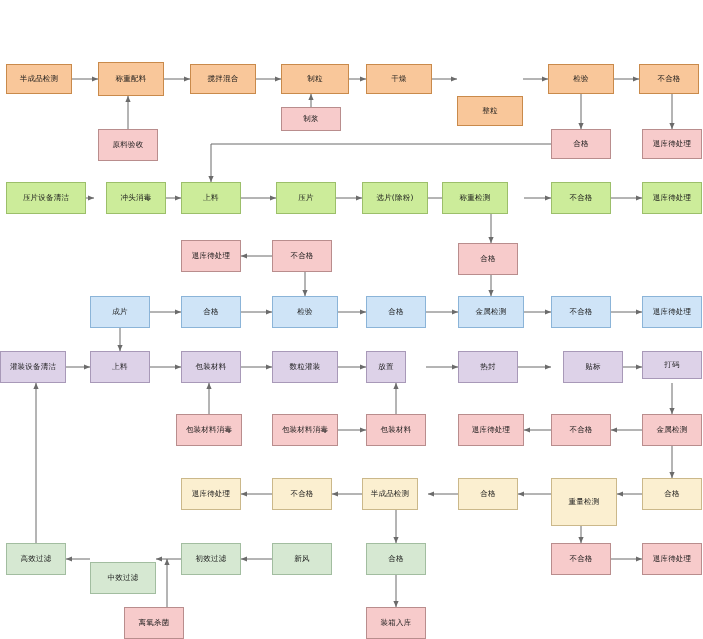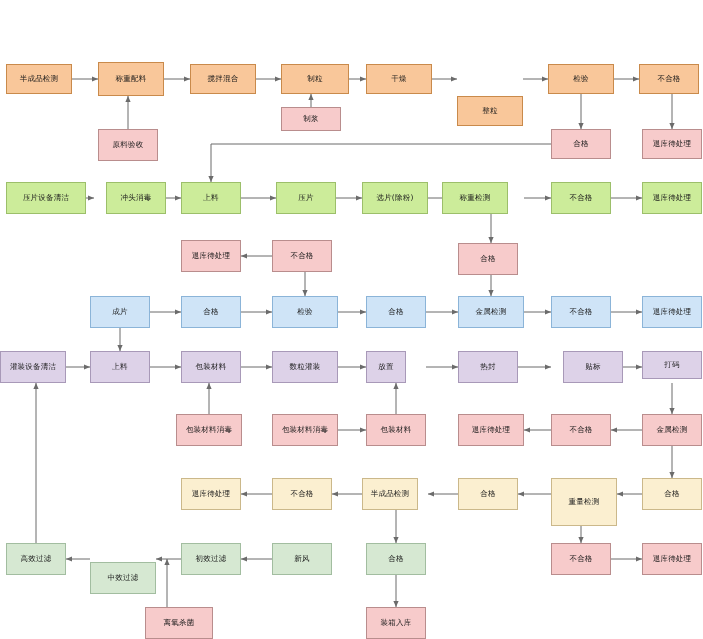--- a/index.html
+++ b/index.html
@@ -169,17 +169,17 @@
       <div class="node n-cream" style="left: 458px; top: 478px; width: 60px; height: 32px;">合格</div>
       <div class="node n-cream" style="left: 551px; top: 478px; width: 66px; height: 48px;">重量检测</div>
       <div class="node n-cream" style="left: 642px; top: 478px; width: 60px; height: 32px;">合格</div>
       <div class="node n-mint" style="left: 6px; top: 543px; width: 60px; height: 32px;">高效过滤</div>
       <div class="node n-mint" style="left: 90px; top: 543px; width: 66px; height: 32px; margin-top: 19px;">中效过滤</div>
       <div class="node n-mint" style="left: 181px; top: 543px; width: 60px; height: 32px;">初效过滤</div>
       <div class="node n-mint" style="left: 272px; top: 543px; width: 60px; height: 32px;">新风</div>
       <div class="node n-mint" style="left: 366px; top: 543px; width: 60px; height: 32px;">合格</div>
       <div class="node n-pink" style="left: 551px; top: 543px; width: 60px; height: 32px;">不合格</div>
       <div class="node n-pink" style="left: 642px; top: 543px; width: 60px; height: 32px;">退库待处理</div>
-      <div class="node n-pink" style="left: 145px; top: 607px; width: 68px; height: 32px;">离氧杀菌</div>
+      <div class="node n-pink" style="left: 124px; top: 607px; width: 60px; height: 32px;">离氧杀菌</div>
       <div class="node n-pink" style="left: 366px; top: 607px; width: 60px; height: 32px;">装箱入库</div>
     </div>
 
 </div>
 
 </body></html>

